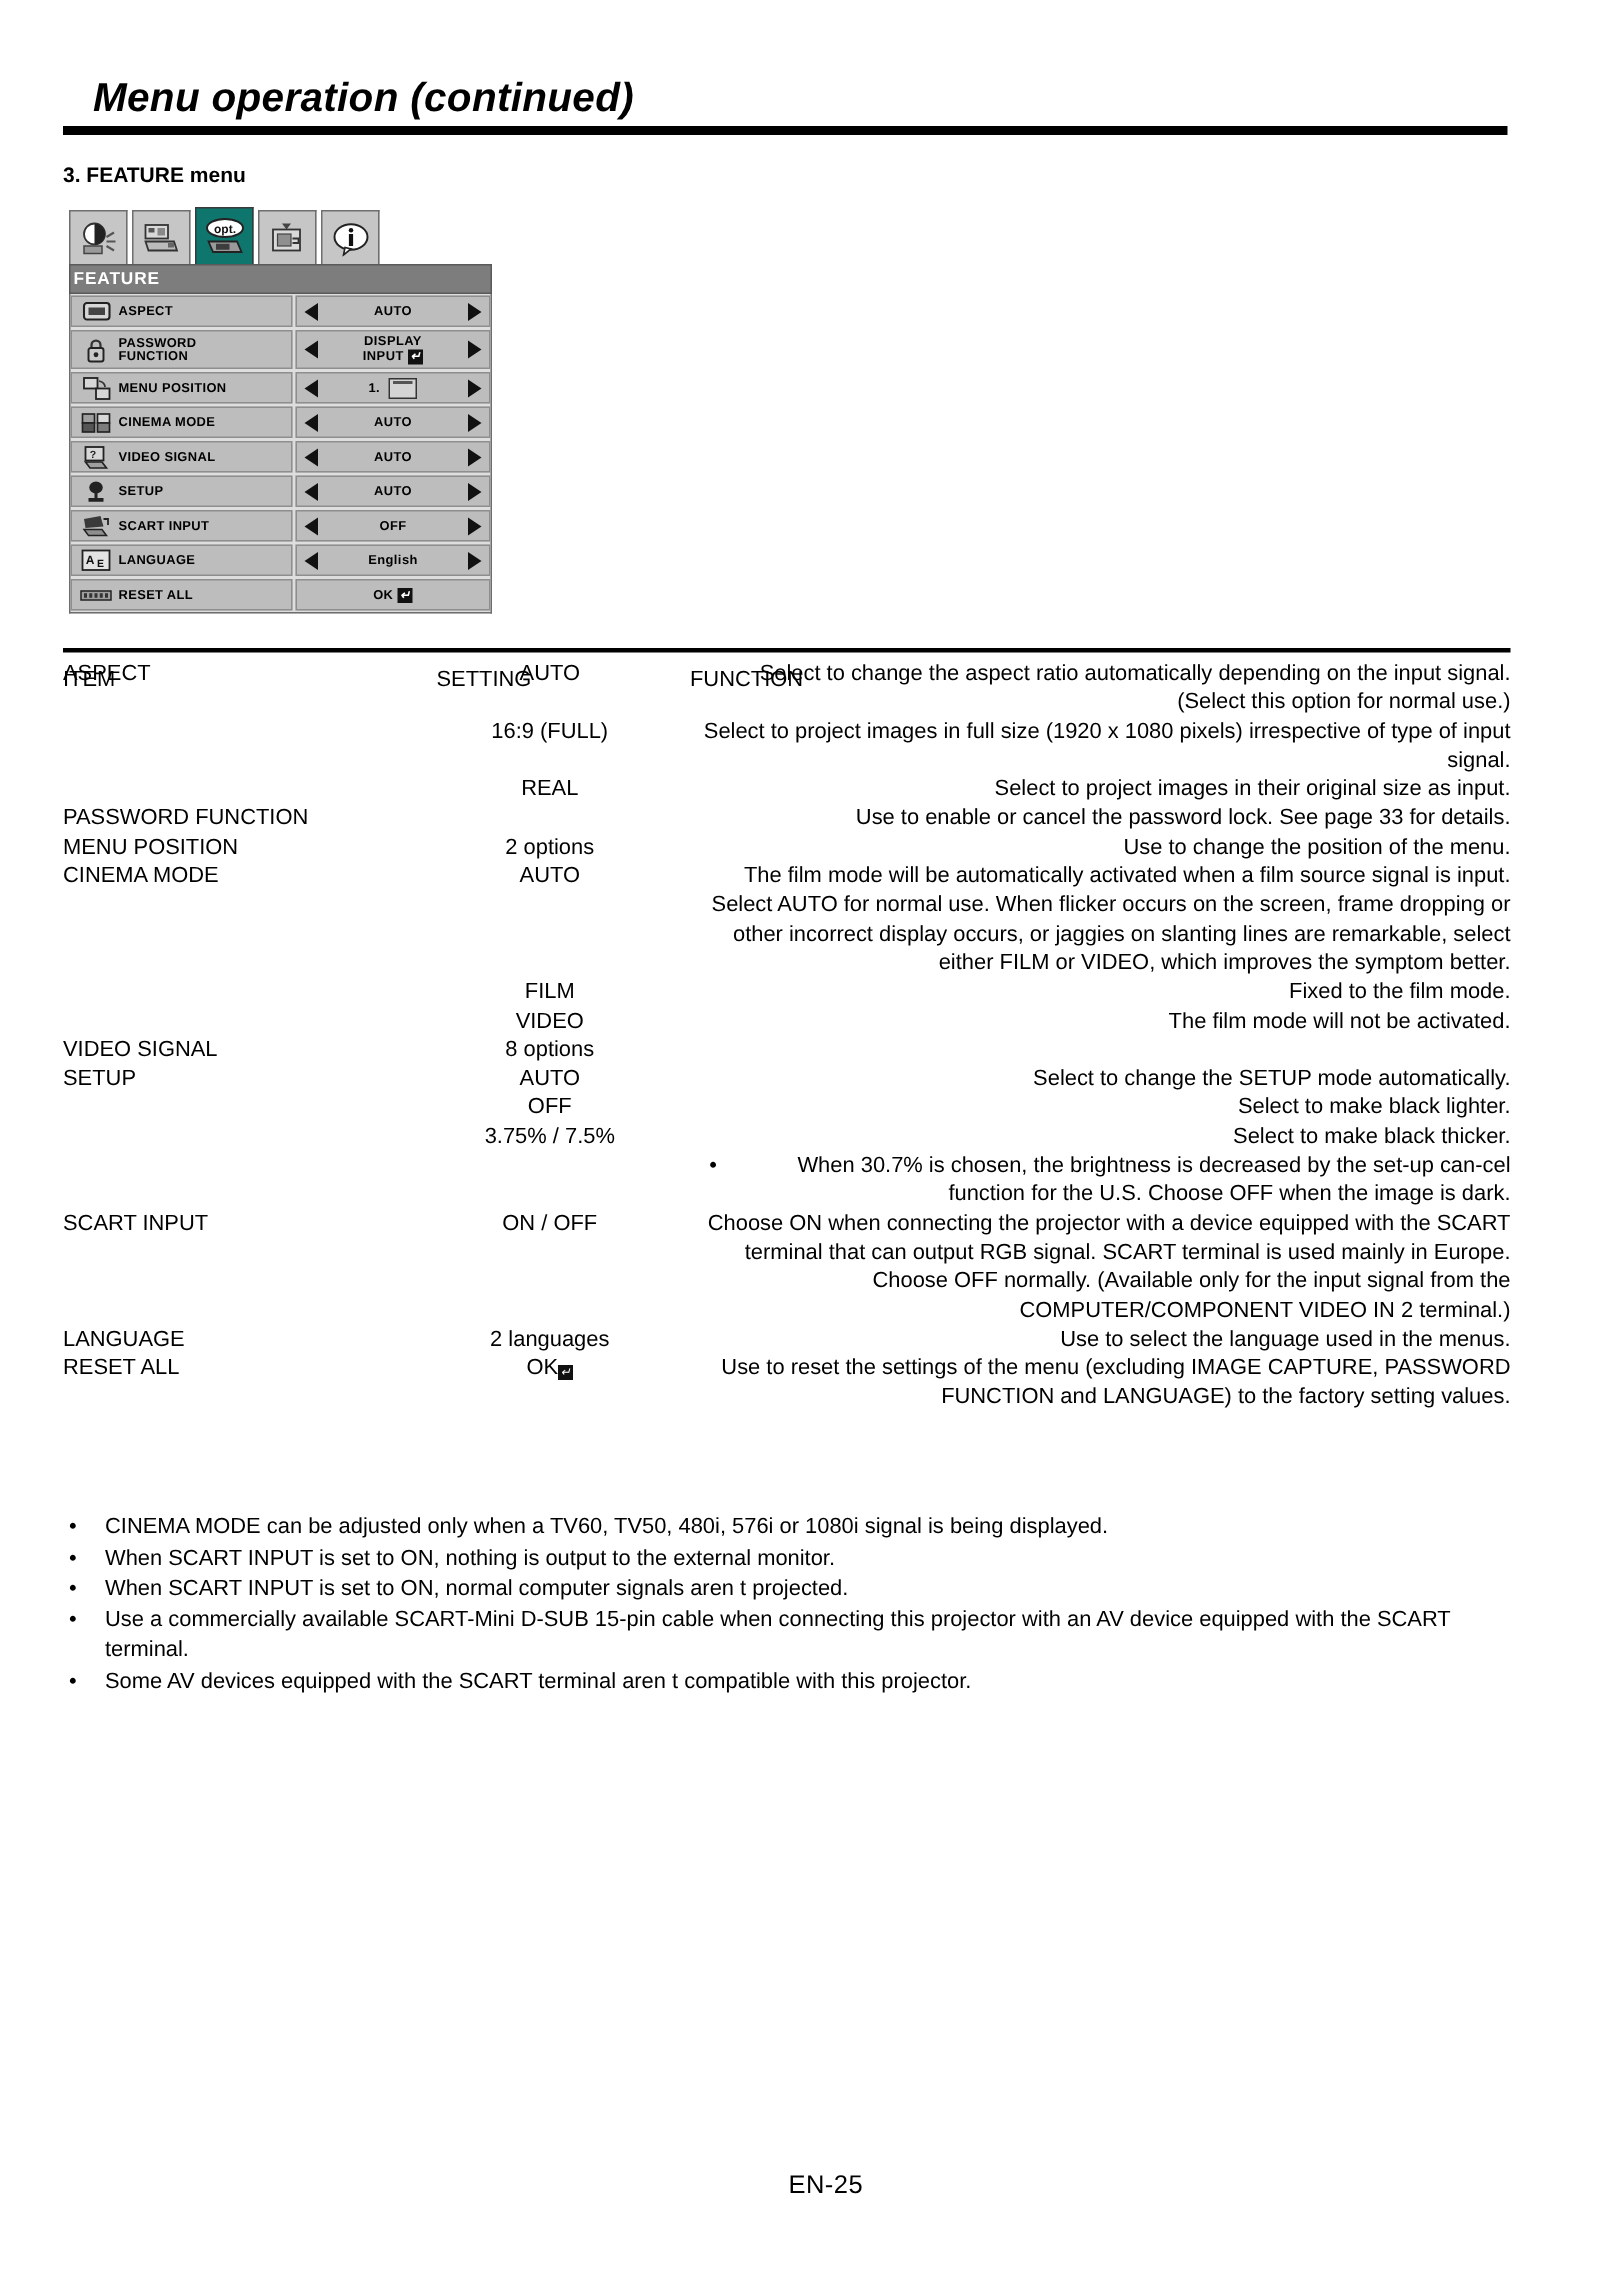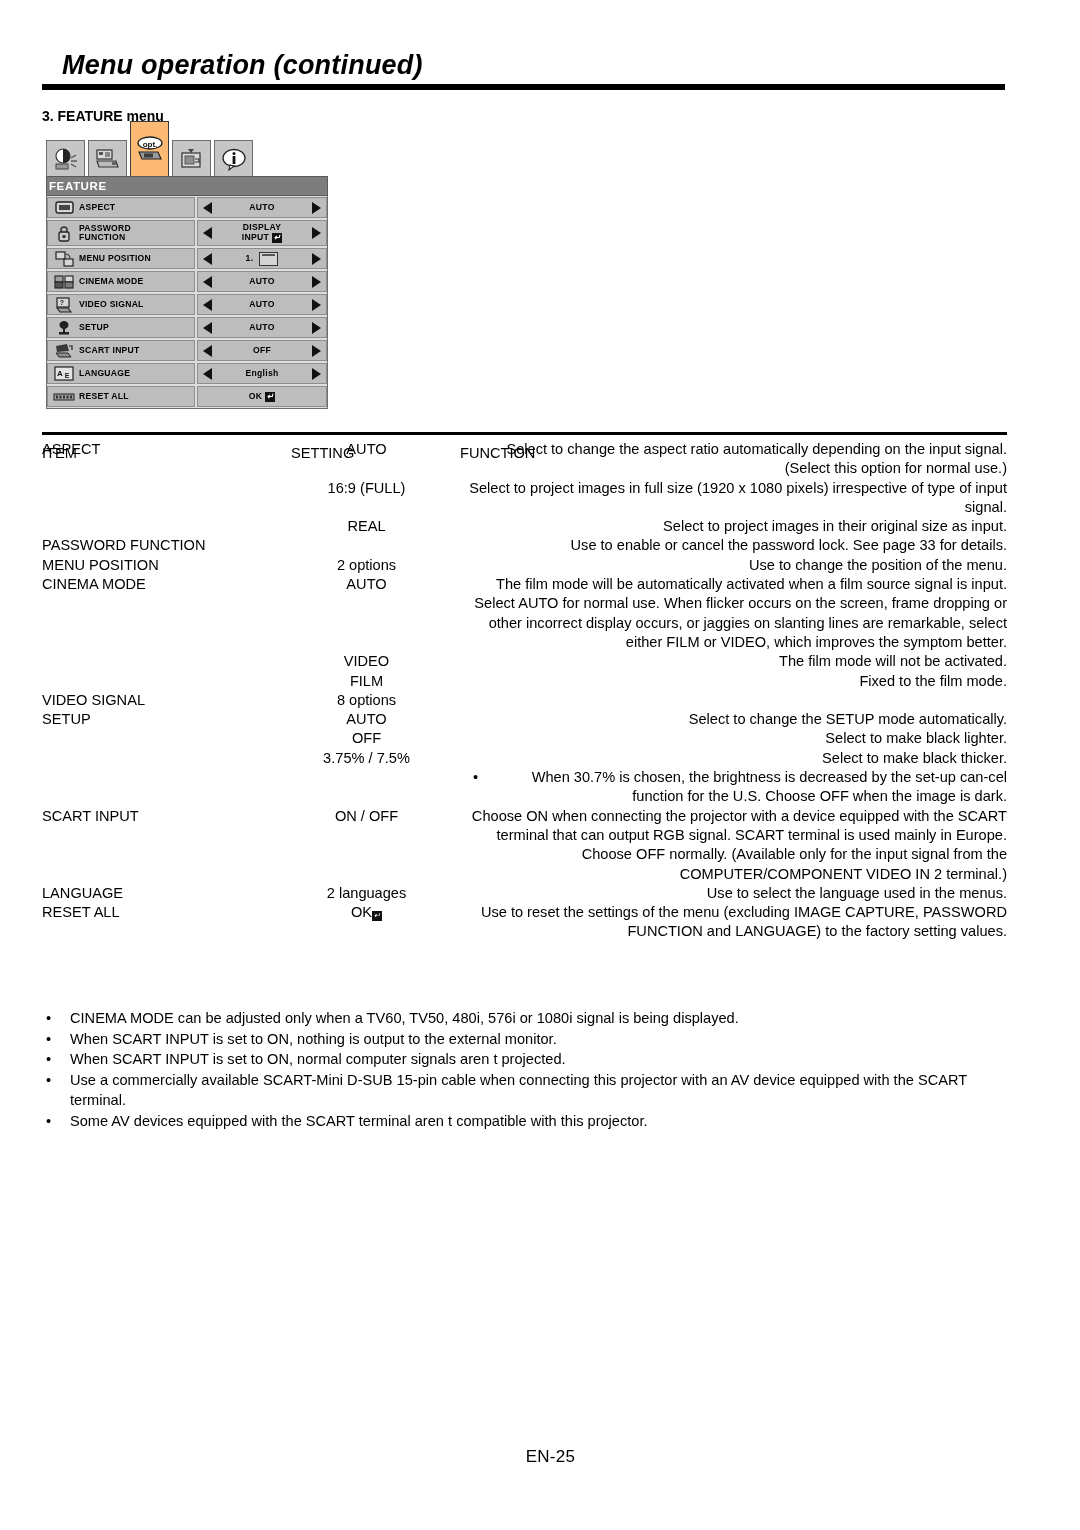--- a/index.html
+++ b/index.html
@@ -58,22 +58,22 @@
   .osd-tab {
     width: 39px; height: 36px;
     margin-right: 3px;
     background: #c6c6c6;
     border: 1px solid #6e6e6e;
     border-bottom: none;
     position: relative;
     display: flex; align-items: center; justify-content: center;
   }
   .osd-tab.selected {
-    background: #fdba74;
-    height: 55px;
+    background: #0f766e;
+    height: 38px;
     border-color: #3a3a3a;
   }
   .osd-tab svg { display: block; }
   .osd-header {
     height: 20px;
     background: #7d7d7d;
     border: 1px solid #5a5a5a;
     color: #fff;
     font-size: 11.5px;
     font-weight: bold;
@@ -545,28 +545,28 @@
       <div class="row">
         <div class="c-item">CINEMA MODE</div>
         <div class="c-set">AUTO</div>
         <div class="c-fn">The film mode will be automatically activated when a film source signal is input.
 Select AUTO for normal use.
 When flicker occurs on the screen, frame dropping or other incorrect display occurs, or jaggies on slanting lines are remarkable, select either FILM or VIDEO, which improves the symptom better.</div>
       </div>
 
       <div class="row">
         <div class="c-item"></div>
+        <div class="c-set">FILM</div>
+        <div class="c-fn">Fixed to the film mode.</div>
+      </div>
+
+      <div class="row">
+        <div class="c-item"></div>
         <div class="c-set">VIDEO</div>
         <div class="c-fn">The film mode will not be activated.</div>
-      </div>
-
-      <div class="row">
-        <div class="c-item"></div>
-        <div class="c-set">FILM</div>
-        <div class="c-fn">Fixed to the film mode.</div>
       </div>
 
       <div class="row">
         <div class="c-item">VIDEO SIGNAL</div>
         <div class="c-set">8 options</div>
       </div>
 
       <div class="row">
         <div class="c-item">SETUP</div>
         <div class="c-set">AUTO</div>

